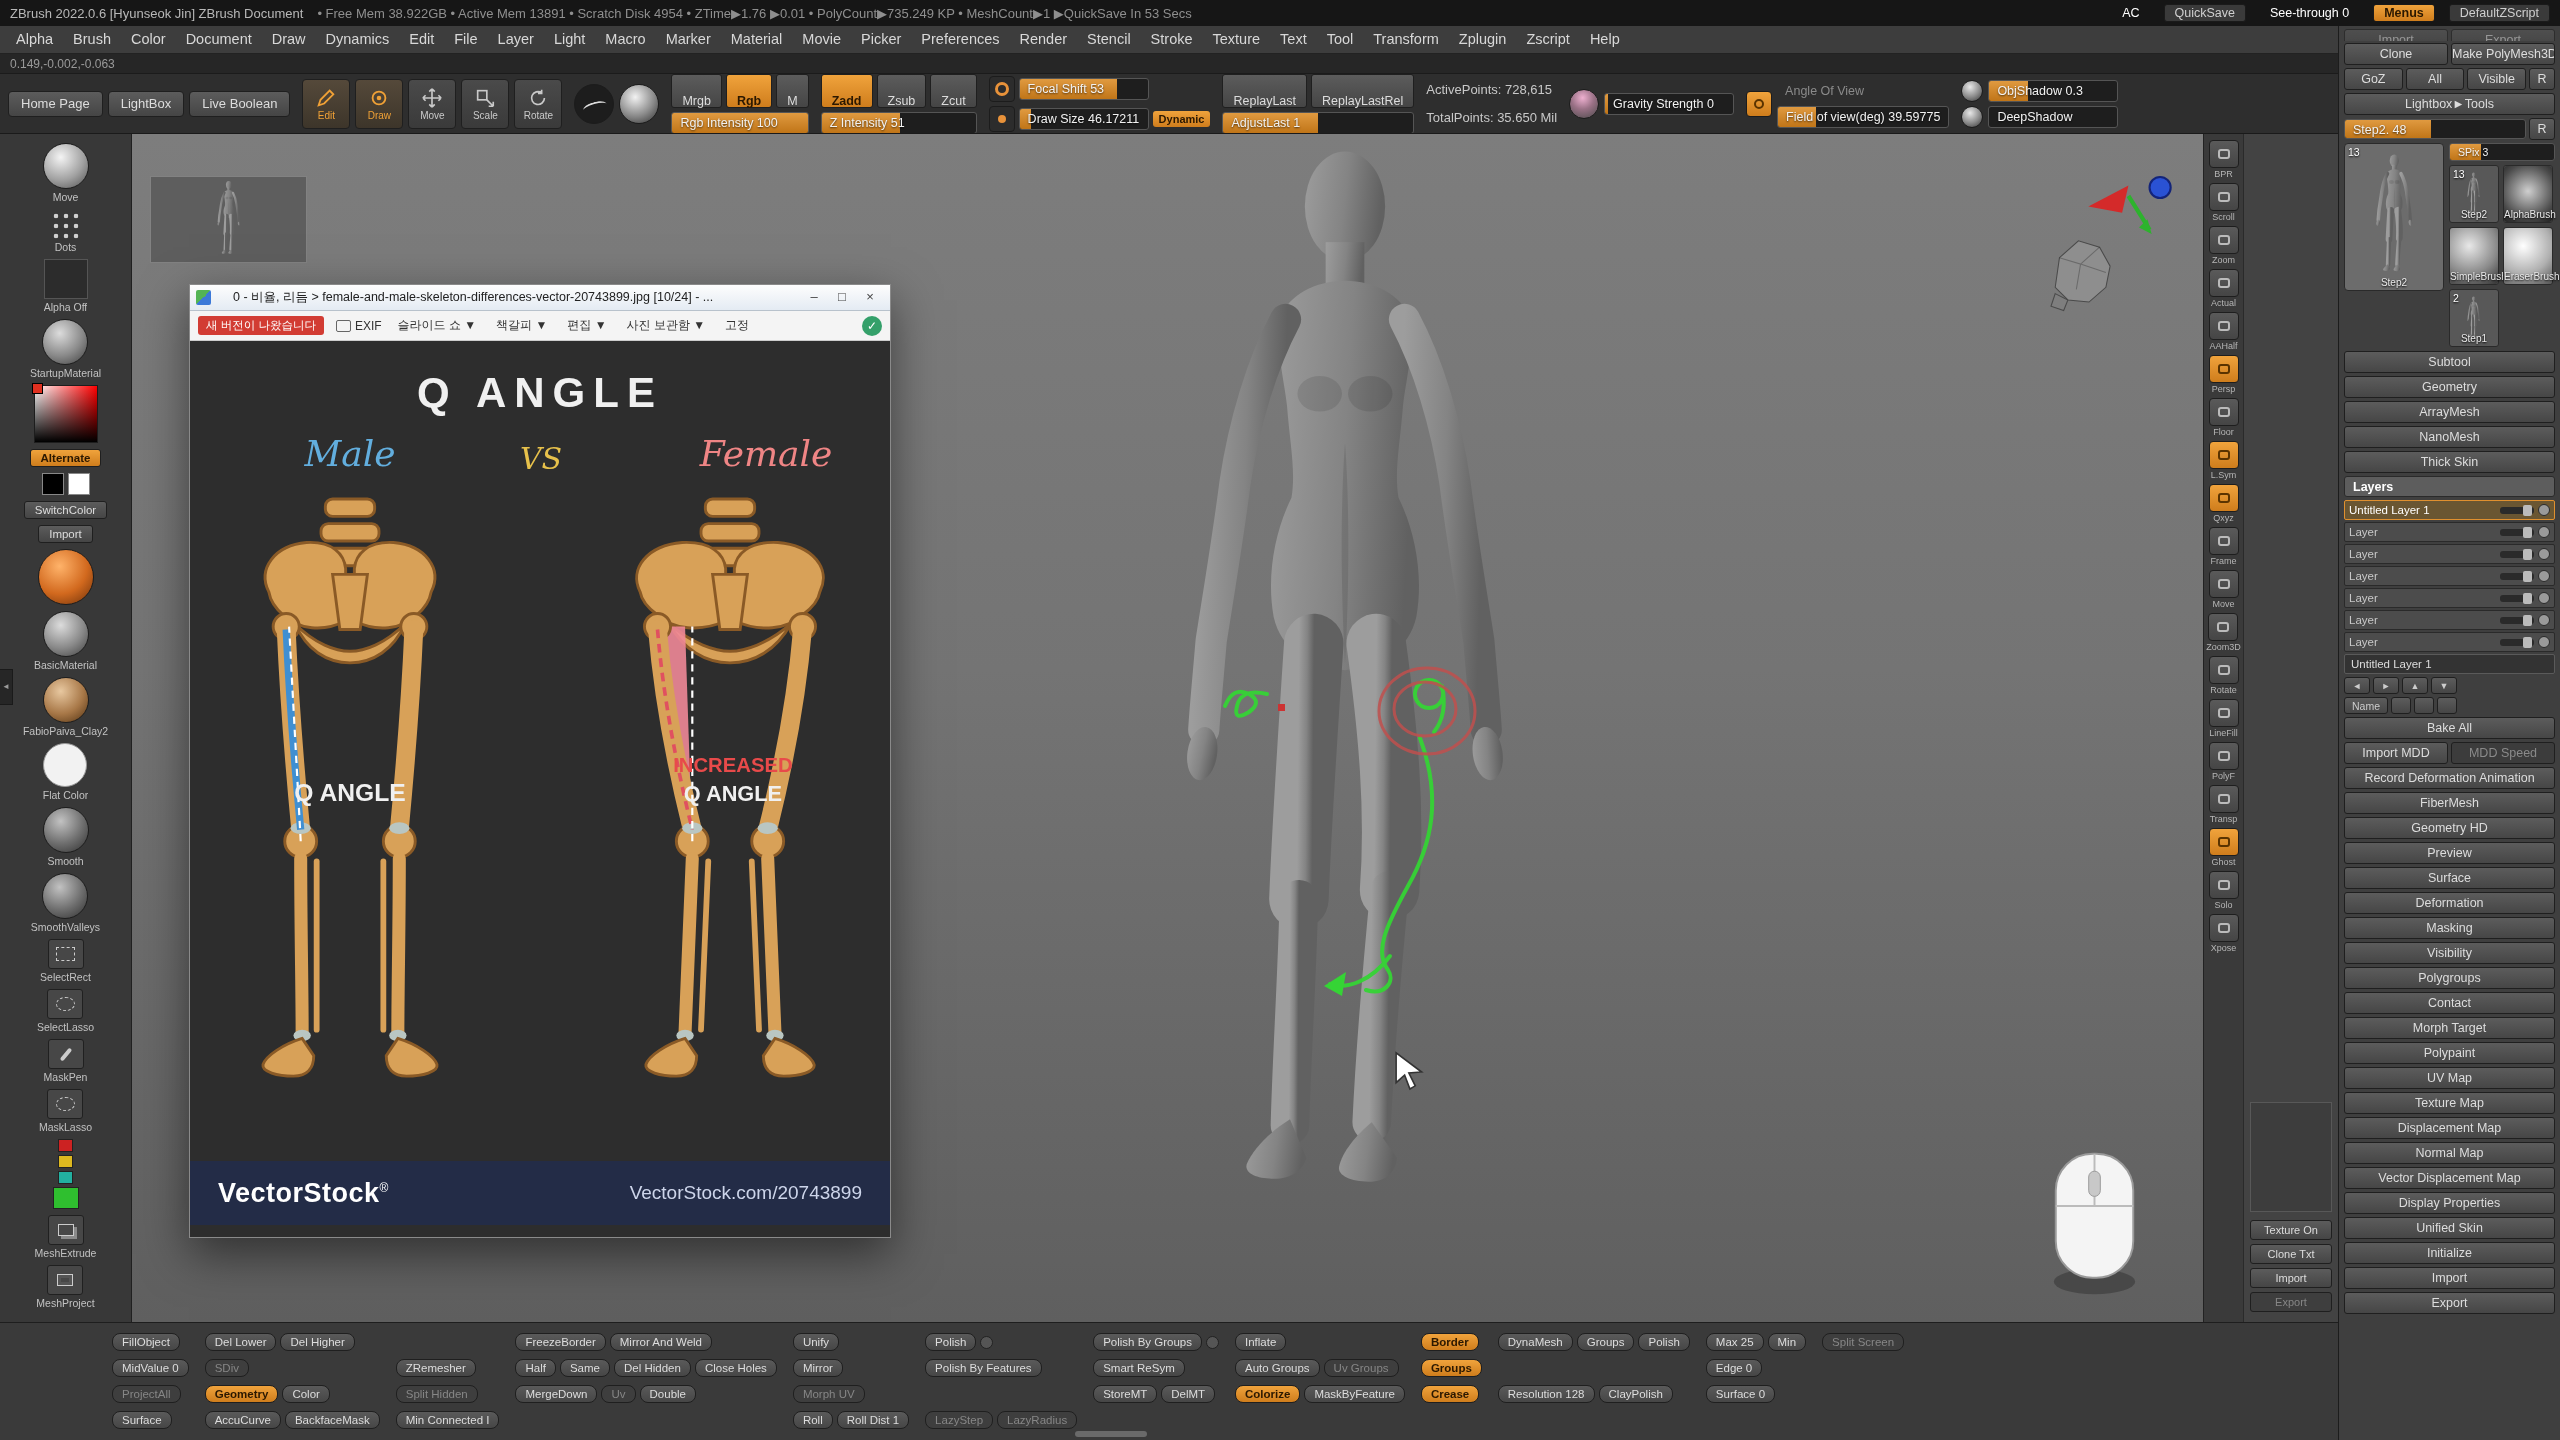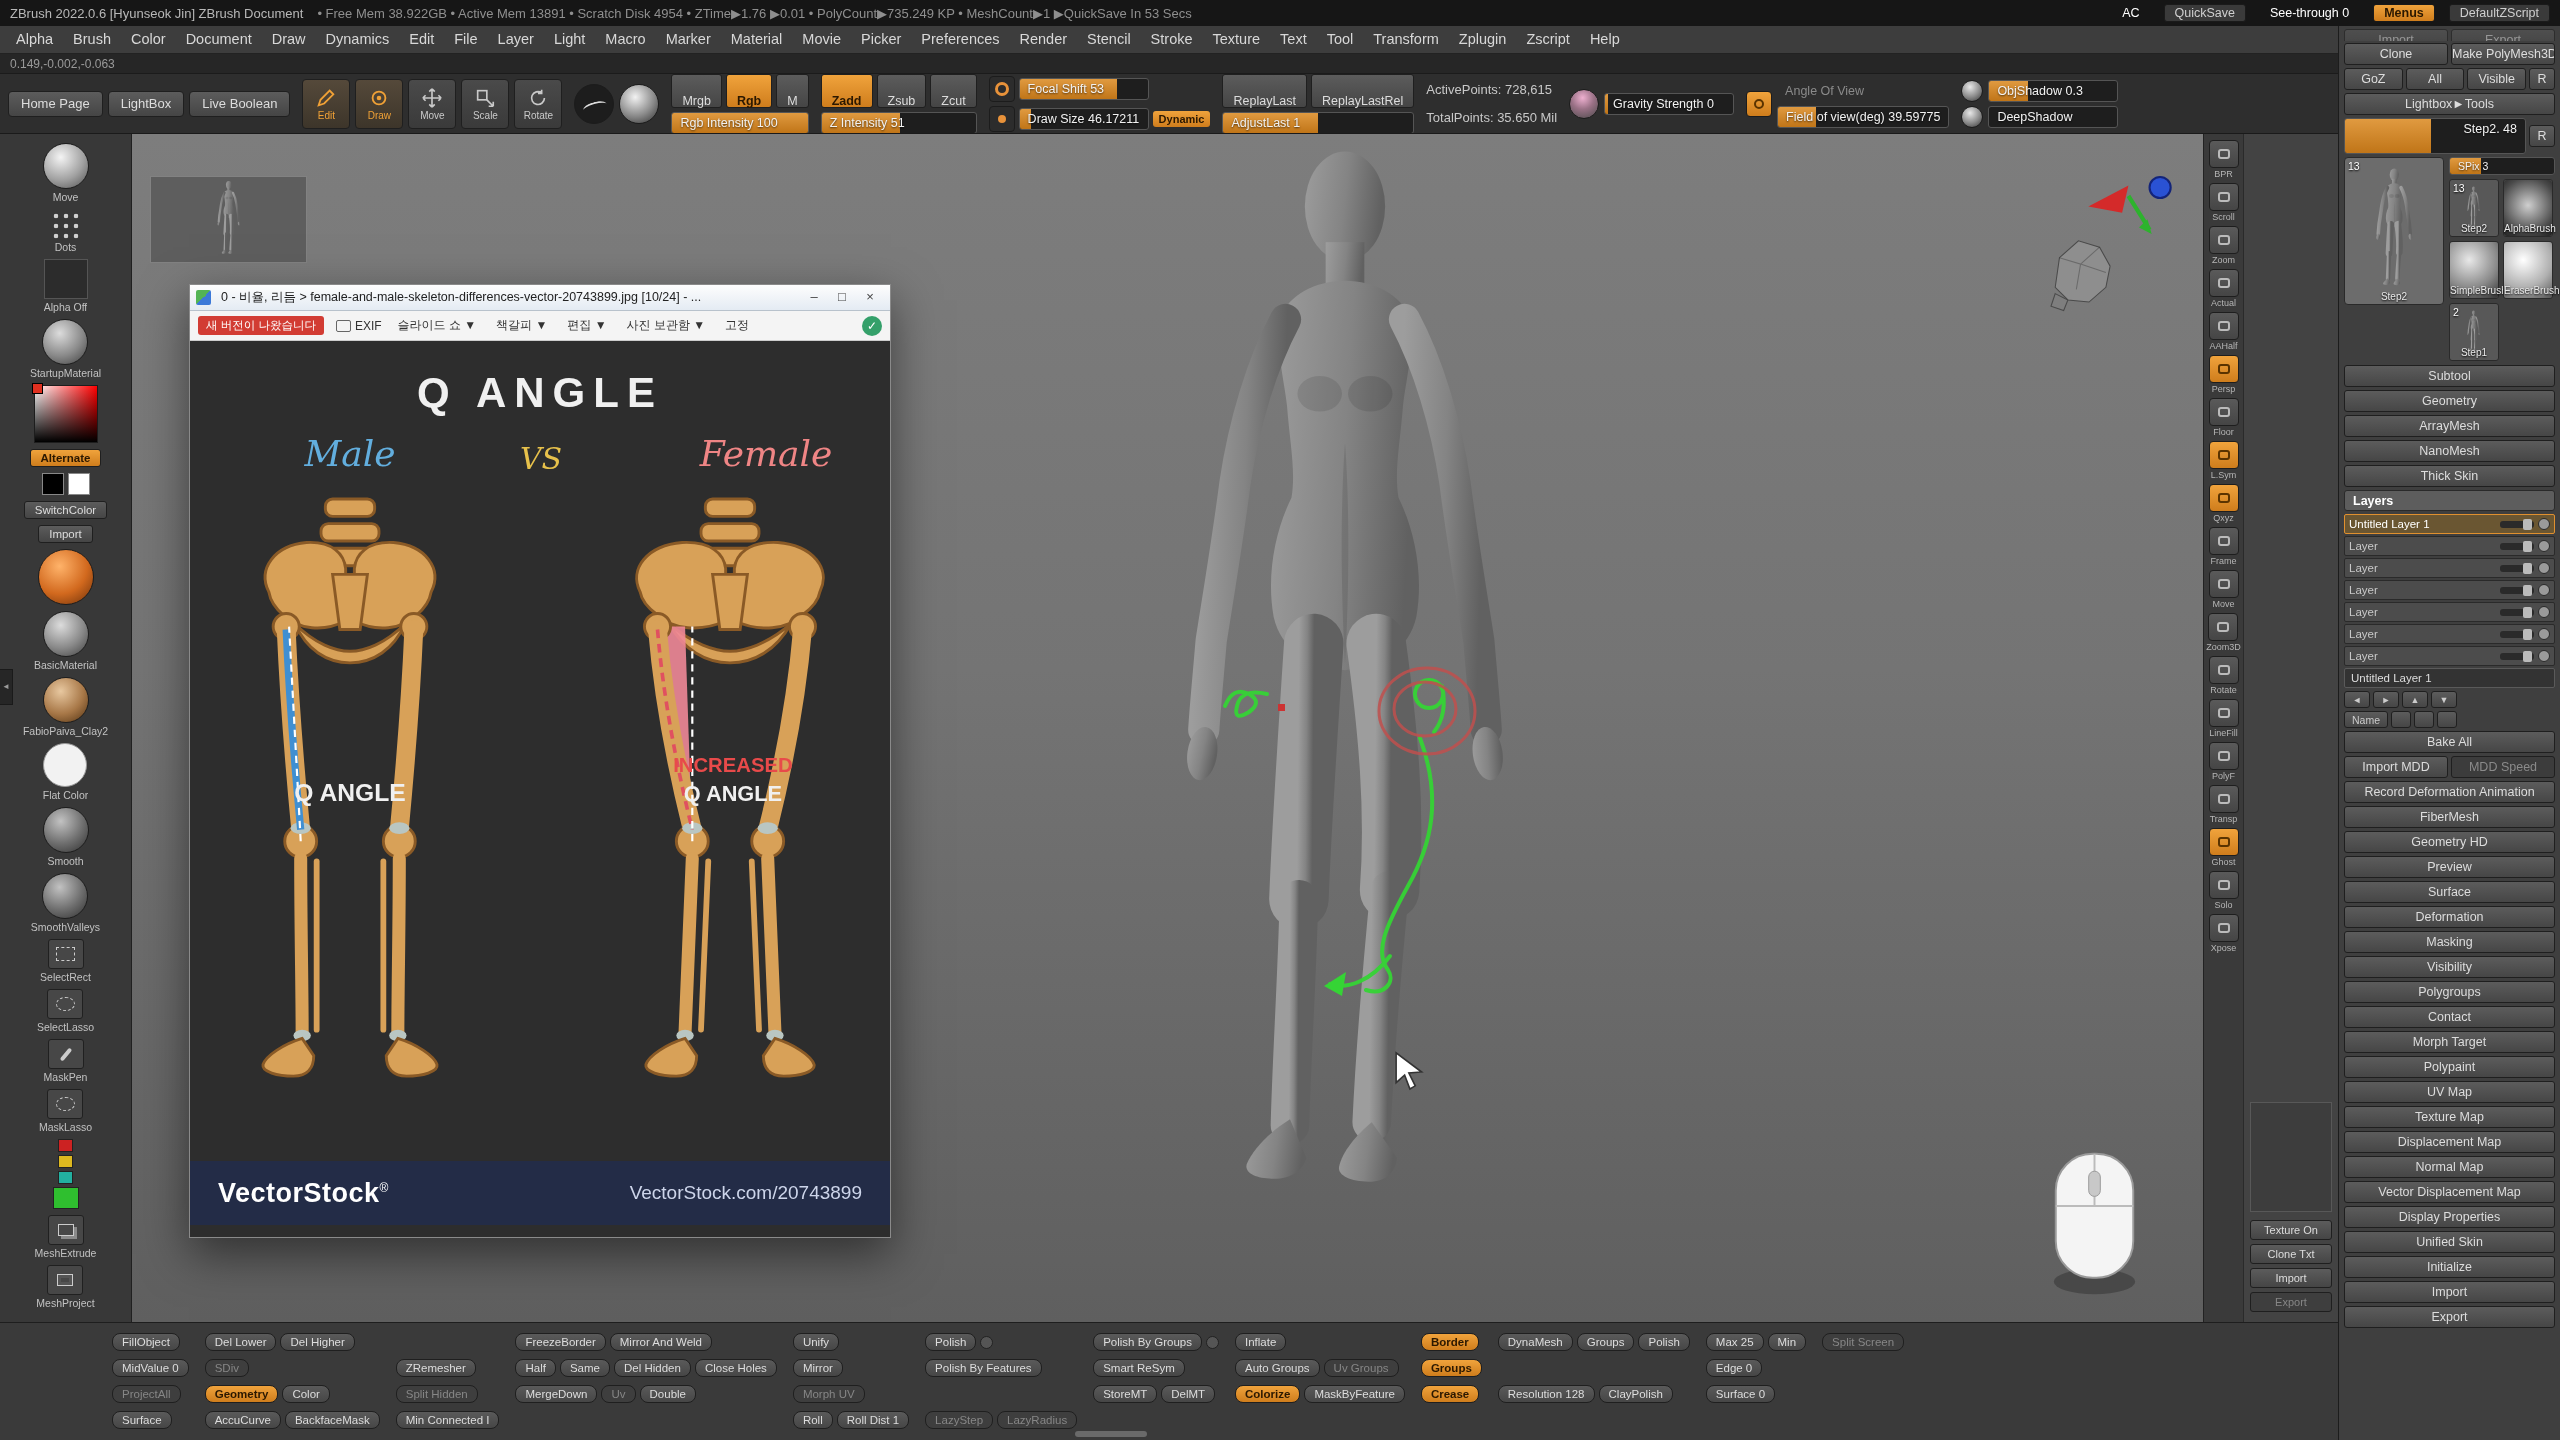--- a/index.html
+++ b/index.html
@@ -122,21 +122,21 @@
   .anno-svg { left:0; top:0; width:100%; height:100%; }
   .gizmo-svg { position:absolute; left:1950px; top:30px; width:95px; height:85px; }
   .head-svg { position:absolute; left:1900px; top:96px; width:95px; height:85px; }
   .mouse-svg { position:absolute; left:1905px; top:1012px; width:115px; height:155px; }
   .cursor-svg { left:1262px; top:916px; width:34px; height:44px; }
 
   
   .viewer { position:absolute; left:57px; top:150px; width:702px; height:954px; background:#2e2e2e;
     border:1px solid #8a8a8a; box-shadow:0 16px 44px rgba(0,0,0,.5); display:flex; flex-direction:column; }
   .v-title { height:26px; background:linear-gradient(#fdfdfd,#e4ebf3); display:flex; align-items:center;
-    gap:10px; padding:0 6px; font-size:12.5px; color:#222; border-bottom:1px solid #b8c2cc; }
+    gap:22px; padding:0 6px; font-size:12.5px; color:#222; border-bottom:1px solid #b8c2cc; }
   .v-ticon { width:15px; height:15px; background:linear-gradient(135deg,#53b455 50%, #3c79d8 50%); border-radius:2px; }
   .v-title-text { flex:1; white-space:nowrap; overflow:hidden; }
   .v-ctrl { width:28px; height:20px; text-align:center; line-height:18px; color:#444; font-size:13px;
     border-radius:3px; }
   .v-toolbar { height:30px; background:#f4f4f4; border-bottom:1px solid #ccc; display:flex; align-items:center;
     gap:12px; padding:0 8px; font-size:12px; color:#333; }
   .badge-new { background:#d23c33; color:#fff; border-radius:3px; padding:2px 8px; font-size:11.5px; white-space:nowrap; }
   .v-exif { display:flex; align-items:center; gap:4px; }
   .v-exif::before { content:""; width:13px; height:10px; border:1.5px solid #666; border-radius:2px; }
   .v-menu { white-space:nowrap; padding:2px 4px; }
@@ -184,21 +184,21 @@
   .rp-toprow { display:flex; gap:3px; height:12px; overflow:hidden; margin-bottom:2px; opacity:.55; }
   .rp-row { display:flex; gap:3px; margin-bottom:3px; align-items:center; }
   .panel-btn { flex:1; background:linear-gradient(#5c5c5c,#464646); border:1px solid #1f1f1f; border-radius:3px;
     color:#ddd; font-size:12.5px; text-align:center; height:22px; line-height:21px; white-space:nowrap;
     overflow:hidden; }
   .panel-btn.block { display:block; margin-bottom:3px; }
   .panel-btn.small { flex:0 0 26px; }
   .panel-btn.dim { color:#8a8a8a; background:#3c3c3c; }
   .rp-header { background:#5d5d5d; color:#fff; font-size:12.5px; font-weight:bold; height:21px; line-height:21px;
     padding-left:8px; border-radius:3px; margin-bottom:3px; border:1px solid #2a2a2a; }
-  .rp-slider { flex:1; height:36px;text-align:right; }
+  .rp-slider { flex:1; height:20px; }
   .layer-row { display:flex; align-items:center; gap:4px; background:#4c4c4c; border:1px solid #2a2a2a;
     border-radius:2px; height:20px; margin-bottom:2px; padding:0 4px; color:#c8c8c8; font-size:11.5px; }
   .layer-row.selected { background:#6a5632; border-color:#e0902f; color:#fff; }
   .layer-name { flex:1; white-space:nowrap; overflow:hidden; }
   .layer-slider { width:34px; height:7px; background:#2a2a2a; border-radius:3px; position:relative; }
   .layer-dot { position:absolute; right:2px; top:-2px; width:9px; height:11px; background:#bbb; border-radius:2px; display:block; }
   .layer-eye { width:12px; height:12px; border-radius:50%; background:#9a9a9a; border:1px solid #2a2a2a; }
   .rp-field { background:#333; border:1px solid #5a5a5a; color:#ddd; font-size:11.5px; height:20px;
     line-height:19px; padding:0 6px; border-radius:2px; margin-bottom:3px; }
   .rp-row.icons { justify-content:flex-start; }

